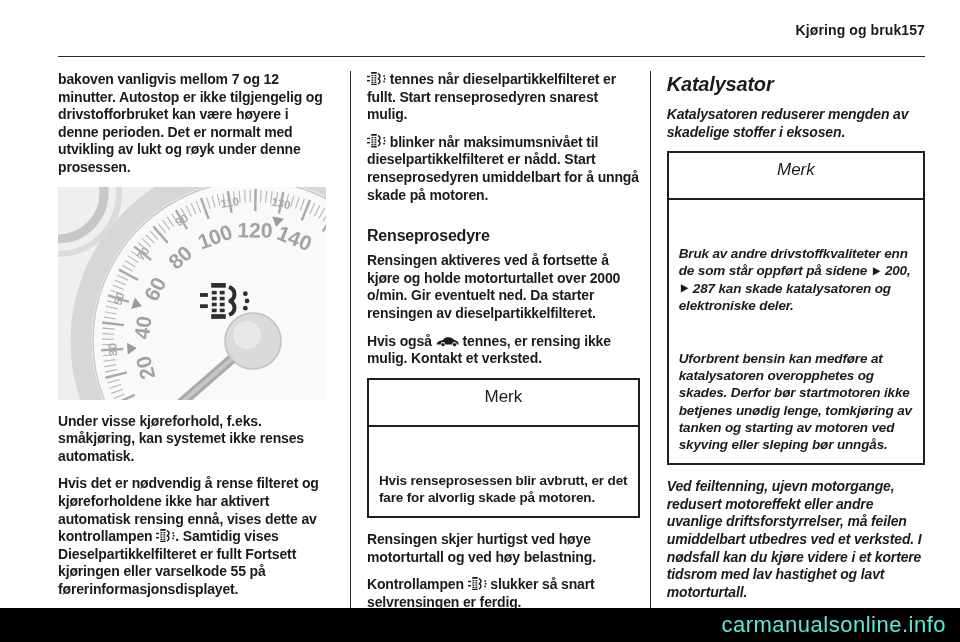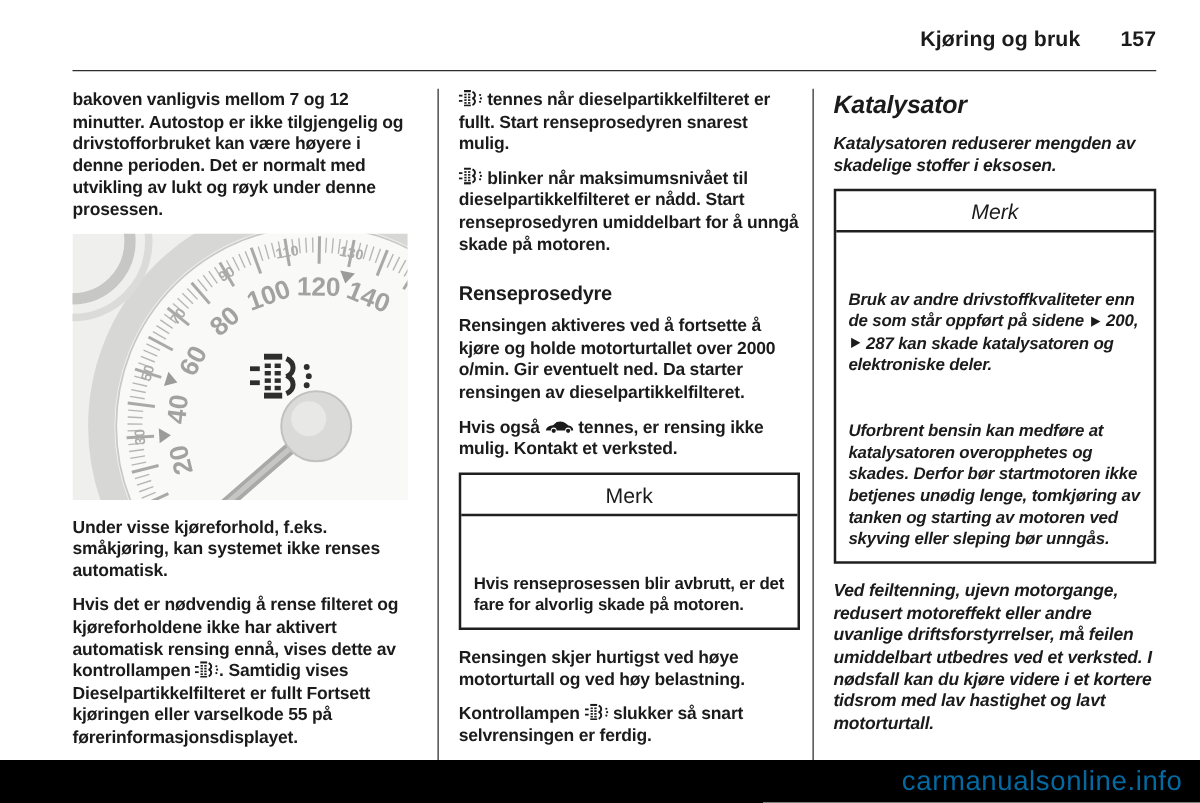--- a/index.html
+++ b/index.html
@@ -3,22 +3,22 @@
 <meta charset="utf-8">
 <style>
   html,body{margin:0;padding:0;}
   body{
     width:960px;height:642px;position:relative;overflow:hidden;
     background:#ffffff;color:#1b1b1b;
     font-family:"Liberation Sans", sans-serif;
   }
   .header{
     position:absolute;top:22px;right:35px;
-    display:flex;align-items:center;gap:32px;
-    font-size:17px;font-weight:700;letter-spacing:0.1px;
+    display:flex;align-items:center;
+    font-size:14px;font-weight:700;letter-spacing:0.1px;
   }
   .header-rule{
     position:absolute;top:56px;left:58px;right:35px;height:0;
     border-top:1.7px solid #2c2c2c;
   }
   .columns{
     position:absolute;top:71px;left:58px;right:35px;
     display:flex;align-items:stretch;min-height:534px;gap:10px;
   }
   .col{box-sizing:border-box;}
@@ -27,36 +27,36 @@
   .col-3{width:285px;padding-left:16px;border-left:1.7px solid #2c2c2c;font-style:italic;}
   .body{
     font-size:14px;line-height:17.6px;font-weight:700;
     margin:0 0 10px 0;letter-spacing:-0.15px;
   }
   .h1{font-size:20px;font-weight:700;margin:2px 0 10px 0;letter-spacing:-0.2px;}
   .h2{font-size:16px;font-weight:700;margin:23px 0 7px 0;letter-spacing:-0.2px;}
   .note{border:2.2px solid #1f1f1f;margin:4px 0 13px 0;}
   .note-title{
     border-bottom:2.2px solid #1f1f1f;text-align:center;
-    font-size:17px;font-weight:400;padding:7px 0 4px 0;
+    font-size:17px;font-weight:400;padding:7px 0 18px 0;
   }
   .note-body{padding:9px 10px 1px 10px;}
   .note-body .body{font-size:13.5px;line-height:17.2px;margin-bottom:9px;margin-top:36px;}
   .inline-icon{display:inline-block;line-height:0;vertical-align:-1px;white-space:nowrap;}
   .inline-icon svg{height:13.5px;width:auto;display:inline-block;}
   .inline-icon.icon-vehicle-service svg{height:11px;vertical-align:0;}
   .inline-icon.icon-page-ref svg{height:10.5px;vertical-align:0;}
   #gauge-figure{margin:3px 0 13px 0;display:none;}
   #gauge-figure svg{display:block;}
   .footer-strip{
     position:absolute;left:0;right:0;bottom:0;height:34px;background:#000000;
     display:flex;align-items:center;justify-content:flex-end;
     padding-right:14px;box-sizing:border-box;
   }
-  .watermark{color:#0369a1;font-size:22px;font-weight:400;letter-spacing:0.5px;}
+  .watermark{color:#5eead4;font-size:22px;font-weight:400;letter-spacing:0.5px;}
 </style>
 </head>
 <body>
 
 <div class="header">
   <span>Kjøring og bruk</span>
   <span>157</span>
 </div>
 <div class="header-rule"></div>
 

